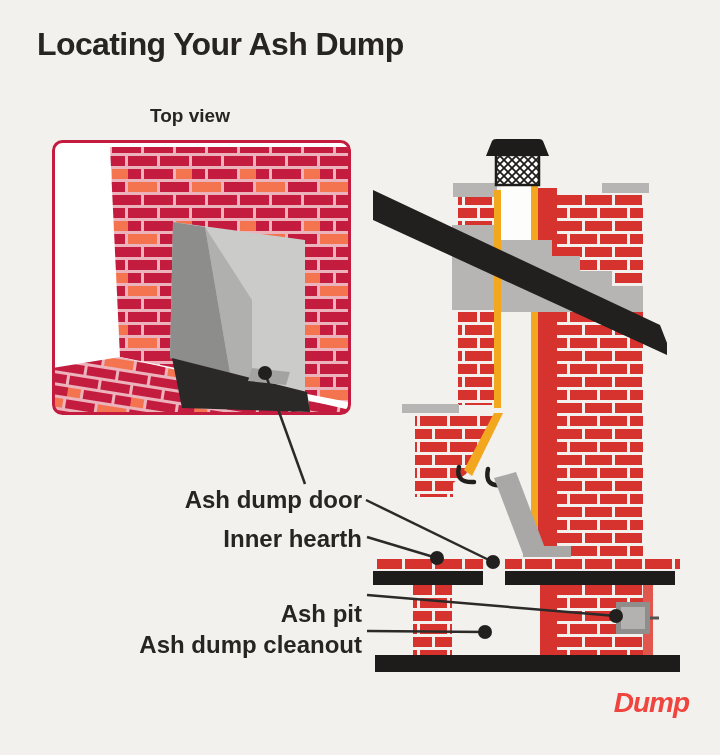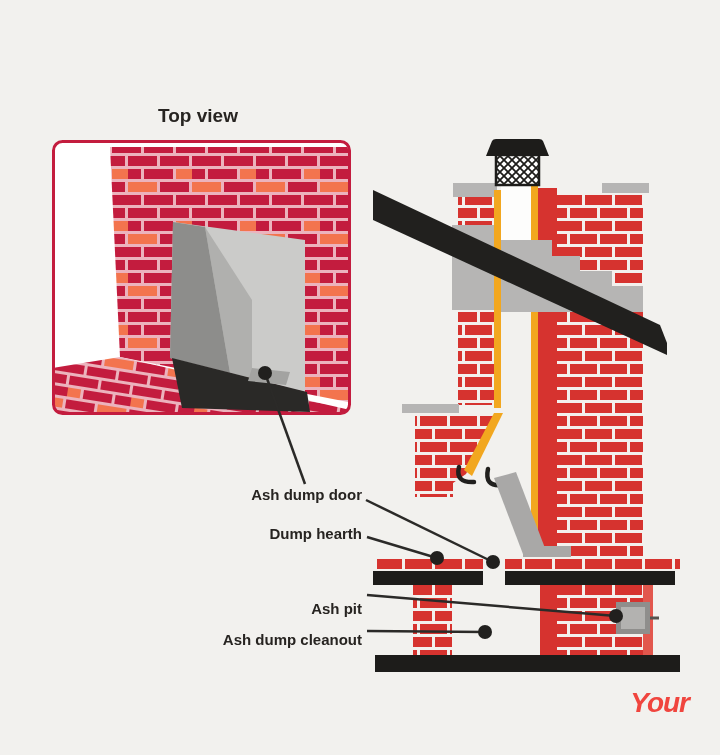--- a/index.html
+++ b/index.html
@@ -1,37 +1,38 @@
 <!DOCTYPE html>
 <html style="--background: #f2f1ee; --ink: #272421; --brand-red: #f0453e; --side-brick-red: #d6332f; --side-mortar: #f3f0ed; --top-brick-crimson: #c31c3e; --top-brick-orange: #f3744e; --top-mortar-pink: #ecb3bd; --flue-yellow: #f2a71f; --masonry-gray: #b6b5b4; --slab-black: #1d1c1a;"><head>
 <meta charset="utf-8">
 <style>
   html,body{margin:0;padding:0;background:#e8e7e5;}
   .canvas{position:relative;width:720px;height:755px;background:var(--background,#f2f1ee);
           font-family:"Liberation Sans",sans-serif;overflow:hidden;}
   .page-title{position:absolute;left:37px;top:26px;font-size:32px;font-weight:bold;
           letter-spacing:-0.6px;color:var(--ink,#272421);}
   .view-title{position:absolute;font-size:19px;font-weight:bold;color:var(--ink,#272421);}
-  .view-title.top{left:48px;top:105px;width:300px;text-align:center;}
+  .view-title.top{left:40px;top:105px;width:300px;text-align:center;}
   .view-title.side{left:380px;top:105px;width:260px;text-align:center;}
   .diagram-svg{position:absolute;left:0;top:0;}
-  .part-label{position:absolute;right:358px;font-size:15px;font-weight:bold;white-space:nowrap;
+  .part-label{position:absolute;right:358px;font-size:24px;font-weight:bold;white-space:nowrap;
           color:var(--ink,#272421);text-align:left;}
   .lbl-door{top:486px;}
   .lbl-hearth{top:525px;}
   .lbl-cleanout{top:583px;margin-top:48px;}
   .lbl-pit{top:600px;}
   .brand{position:absolute;right:31px;top:687px;font-size:28px;font-weight:bold;font-style:italic;
           letter-spacing:-1px;color:var(--brand-red,#f0453e);}
 </style>
 </head>
 <body>
 
 <div class="canvas">
 
+  <div class="page-title">Locating Your Ash Dump</div>
   <div class="view-title top">Top view</div>
 
   <svg class="diagram-svg" width="720" height="755" viewBox="0 0 720 755">
     <defs>
       <pattern id="sideBrick" width="30" height="26" patternUnits="userSpaceOnUse">
         <rect width="30" height="26" fill="#f3f0ed"></rect>
         <rect x="0" y="0" width="27" height="10" fill="#d6332f"></rect>
         <rect x="-15" y="13" width="27" height="10" fill="#d6332f"></rect>
         <rect x="15" y="13" width="27" height="10" fill="#d6332f"></rect>
       </pattern>
@@ -159,18 +160,18 @@
     <g fill="#21201e">
       <circle cx="265" cy="373" r="7"></circle>
       <circle cx="493" cy="562" r="7"></circle>
       <circle cx="437" cy="558" r="7"></circle>
       <circle cx="616" cy="616" r="7"></circle>
       <circle cx="485" cy="632" r="7"></circle>
     </g>
   </svg>
 
   <div class="part-label lbl-door">Ash dump door</div>
-  <div class="part-label lbl-hearth">Dump hearth</div>
+  <div class="part-label lbl-hearth">Inner hearth</div>
   <div class="part-label lbl-cleanout">Ash dump cleanout</div>
   <div class="part-label lbl-pit">Ash pit</div>
 
-  <div class="brand">Your</div>
+  <div class="brand">Dump</div>
 </div>
 
 </body></html>

